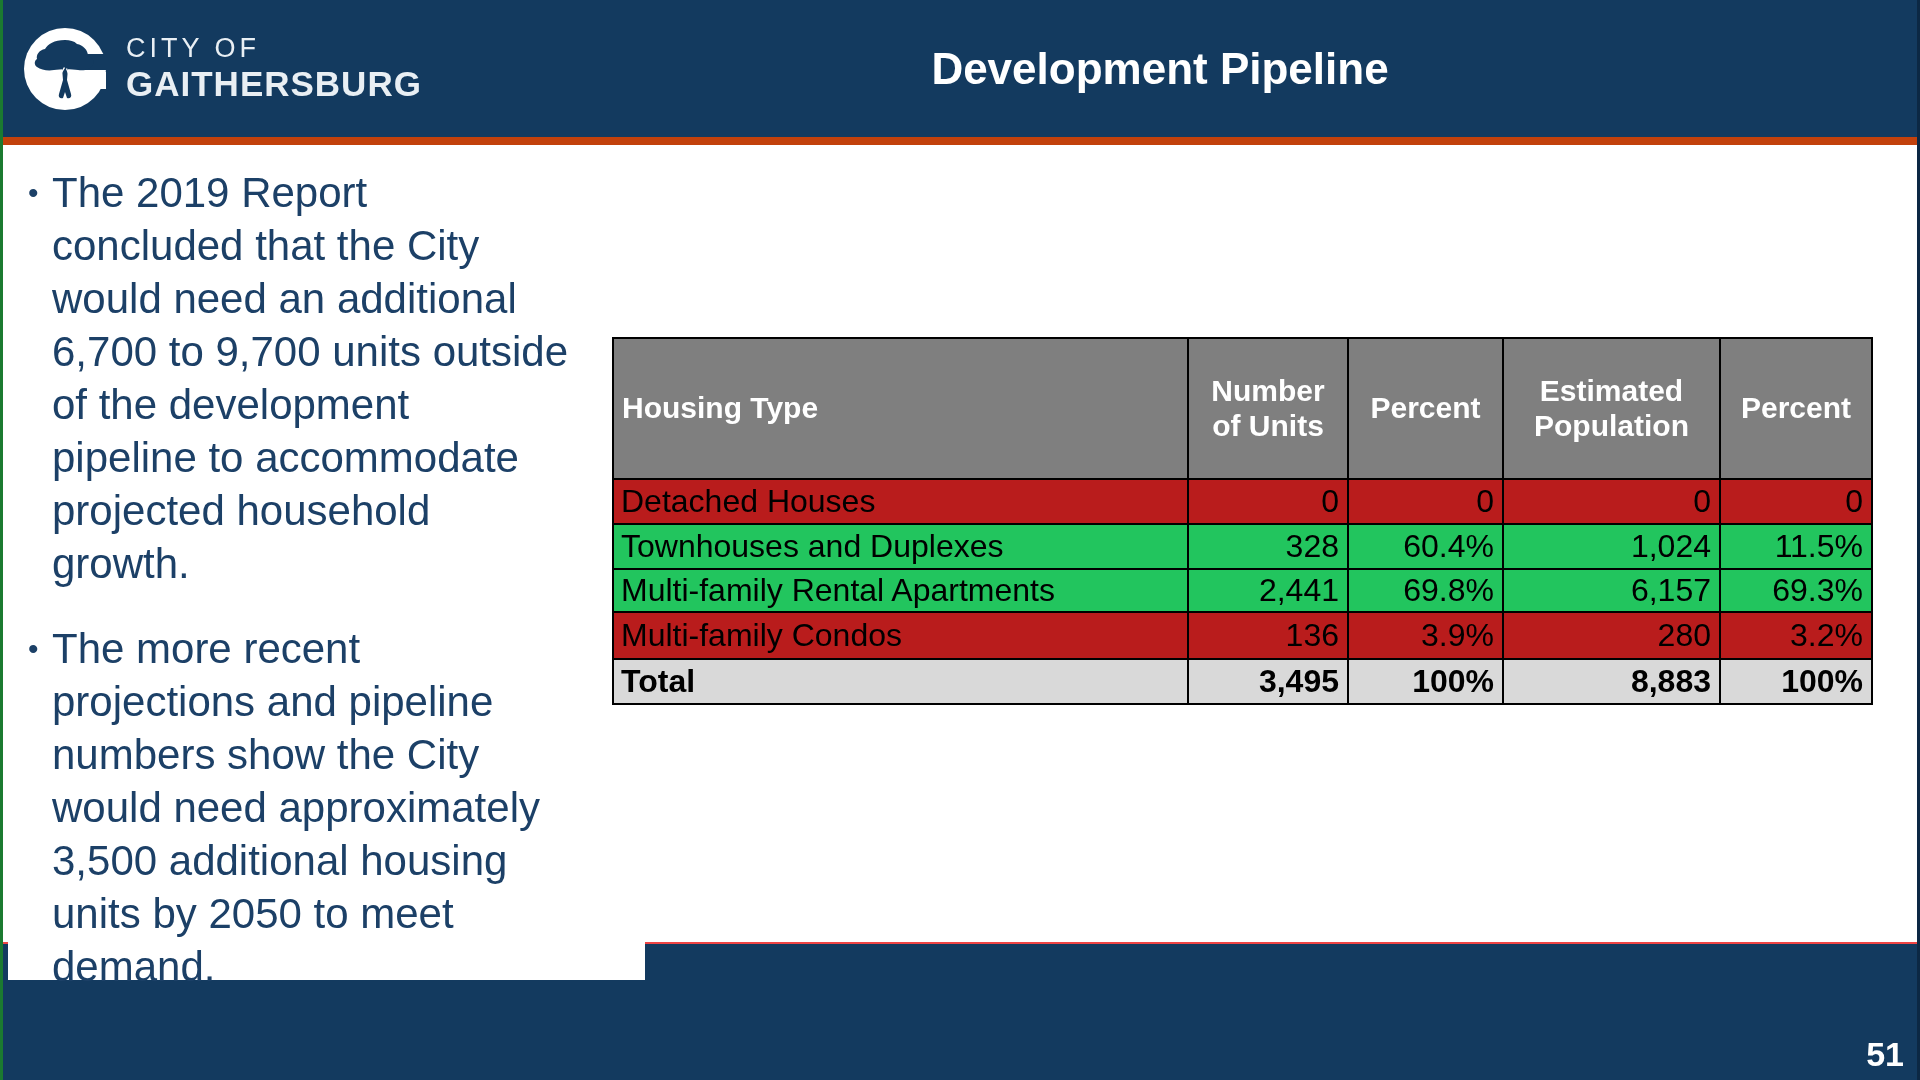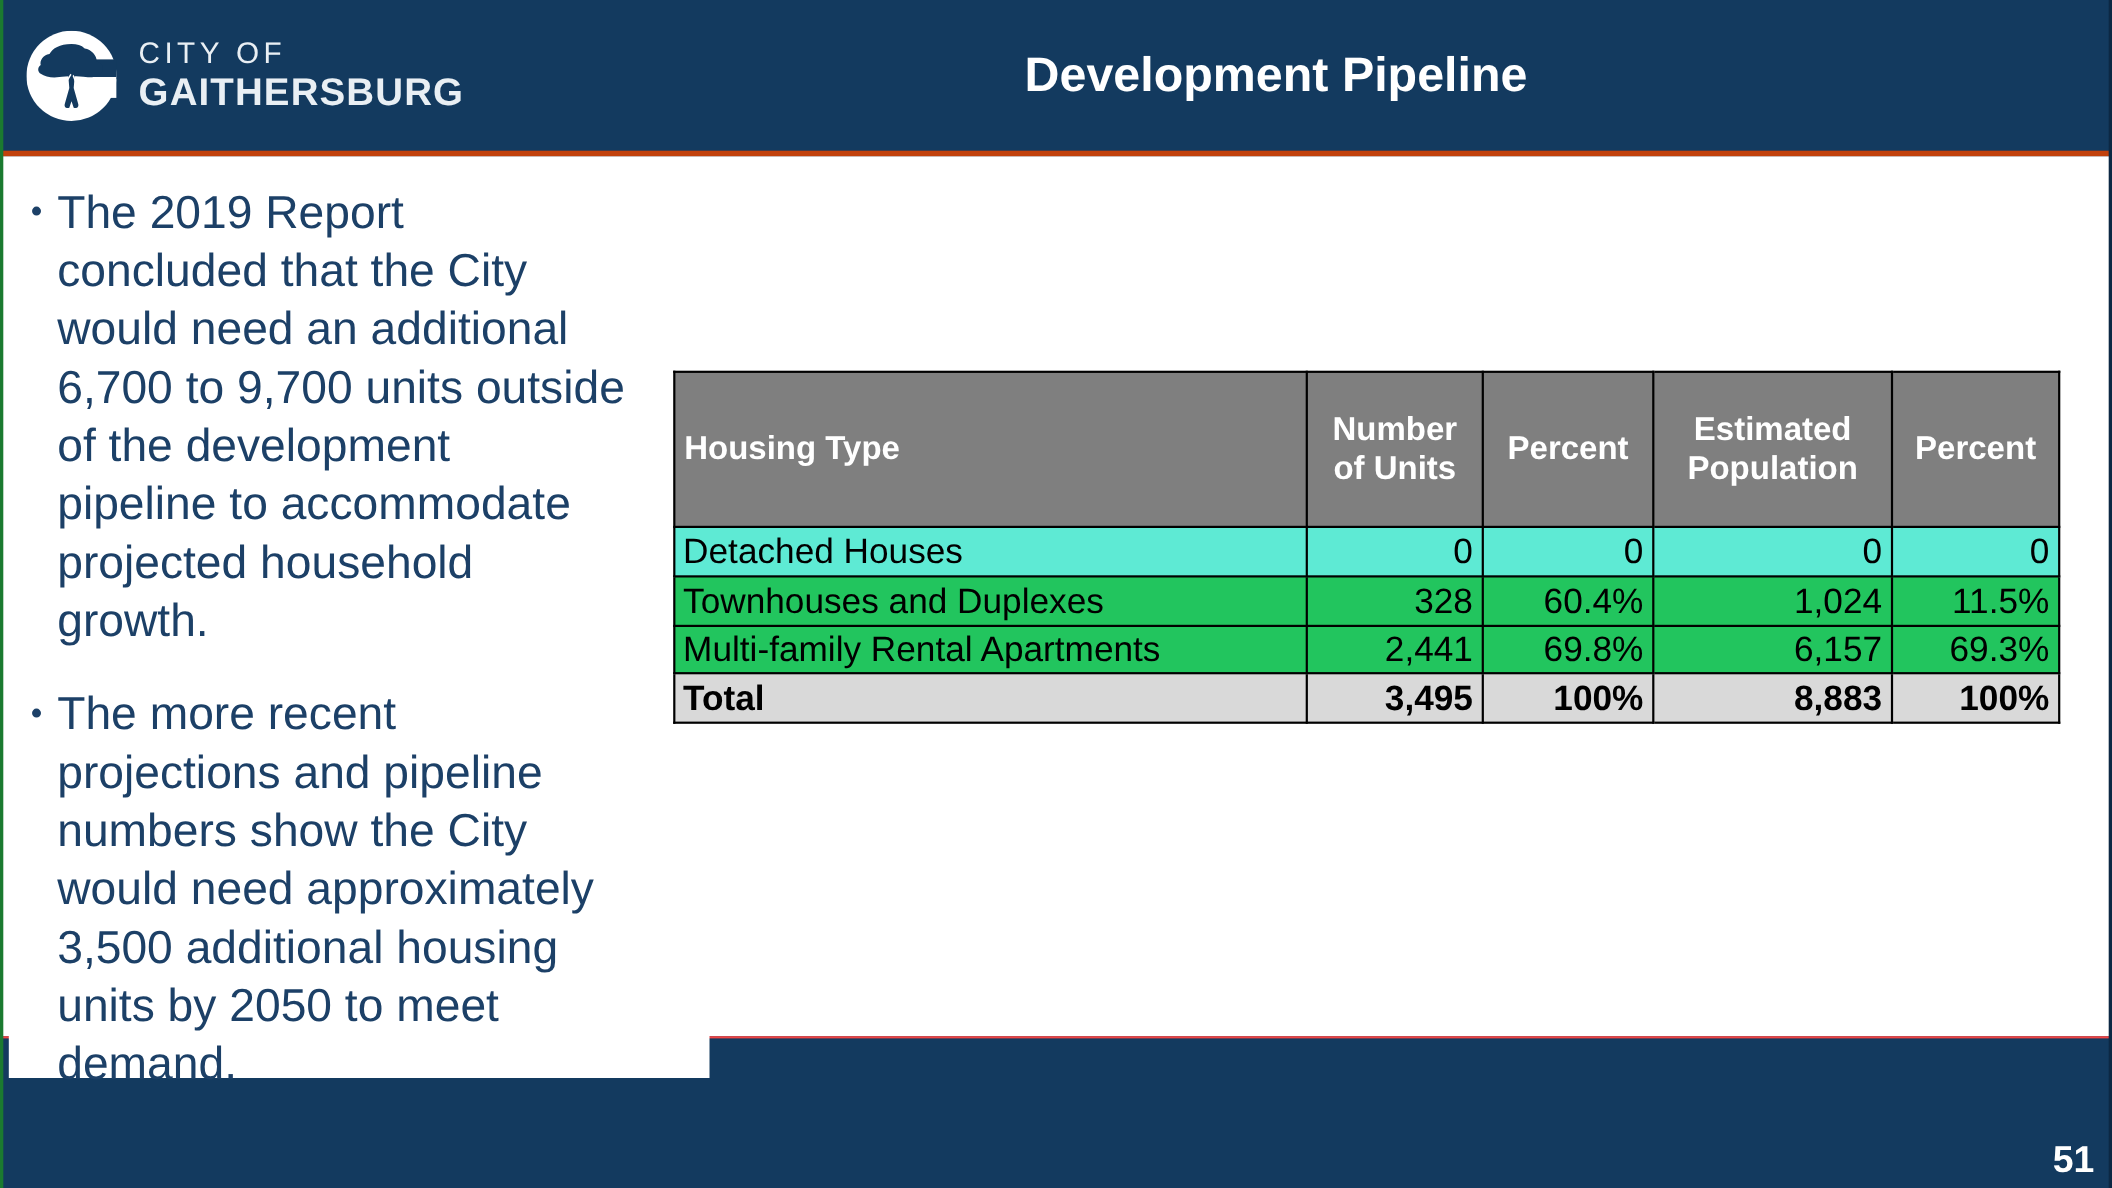--- a/index.html
+++ b/index.html
@@ -19,21 +19,21 @@
   }
   .edge-right {
     position: absolute; right: 0; top: 0; bottom: 0; width: 3px;
     background: #0c2844; z-index: 60;
   }
 
   
   .topbar {
     position: absolute; left: 0; top: 0; width: 1920px; height: 137px;
     background: #133a5f;
-    border-bottom: 5px solid #c2410c;
+    border-bottom: 8px solid #c2410c;
     display: flex; align-items: center;
     z-index: 10;
   }
   .logo-block {
     flex: 0 0 auto;
     width: 430px;
     display: flex; align-items: center;
     padding-left: 24px; box-sizing: border-box;
     gap: 20px;
   }
@@ -120,21 +120,21 @@
     vertical-align: middle;
     white-space: pre-line;
   }
   .pipeline-table thead th.col-type {
     text-align: left;
     padding-left: 8px;
   }
   .pipeline-table td {
     font-size: 32px;
     color: #000000;
-    background: #5eead4;
+    background: #b91c1c;
     vertical-align: middle;
   }
   .pipeline-table td.label { text-align: left; padding-left: 7px; }
   .pipeline-table td.num  { text-align: right; padding-right: 8px; }
   .pipeline-table tr.shaded td { background: #22c55e; }
   .pipeline-table tr.h45 { height: 45px; }
   .pipeline-table tr.h43 { height: 43px; }
   .pipeline-table tr.h47 { height: 47px; }
   .pipeline-table tr.tall { height: 92px; }
   .pipeline-table tr.tall td { vertical-align: bottom; padding-bottom: 2px; }
@@ -231,20 +231,27 @@
         <td class="num">1,024</td>
         <td class="num">11.5%</td>
       </tr>
       <tr class="h43 shaded">
         <td class="label">Multi-family Rental Apartments</td>
         <td class="num">2,441</td>
         <td class="num">69.8%</td>
         <td class="num">6,157</td>
         <td class="num">69.3%</td>
       </tr>
+      <tr class="h47">
+        <td class="label">Multi-family Condos</td>
+        <td class="num">136</td>
+        <td class="num">3.9%</td>
+        <td class="num">280</td>
+        <td class="num">3.2%</td>
+      </tr>
       <tr class="h45 total">
         <td class="label">Total</td>
         <td class="num">3,495</td>
         <td class="num">100%</td>
         <td class="num">8,883</td>
         <td class="num">100%</td>
       </tr>
     </tbody>
   </table>
 

